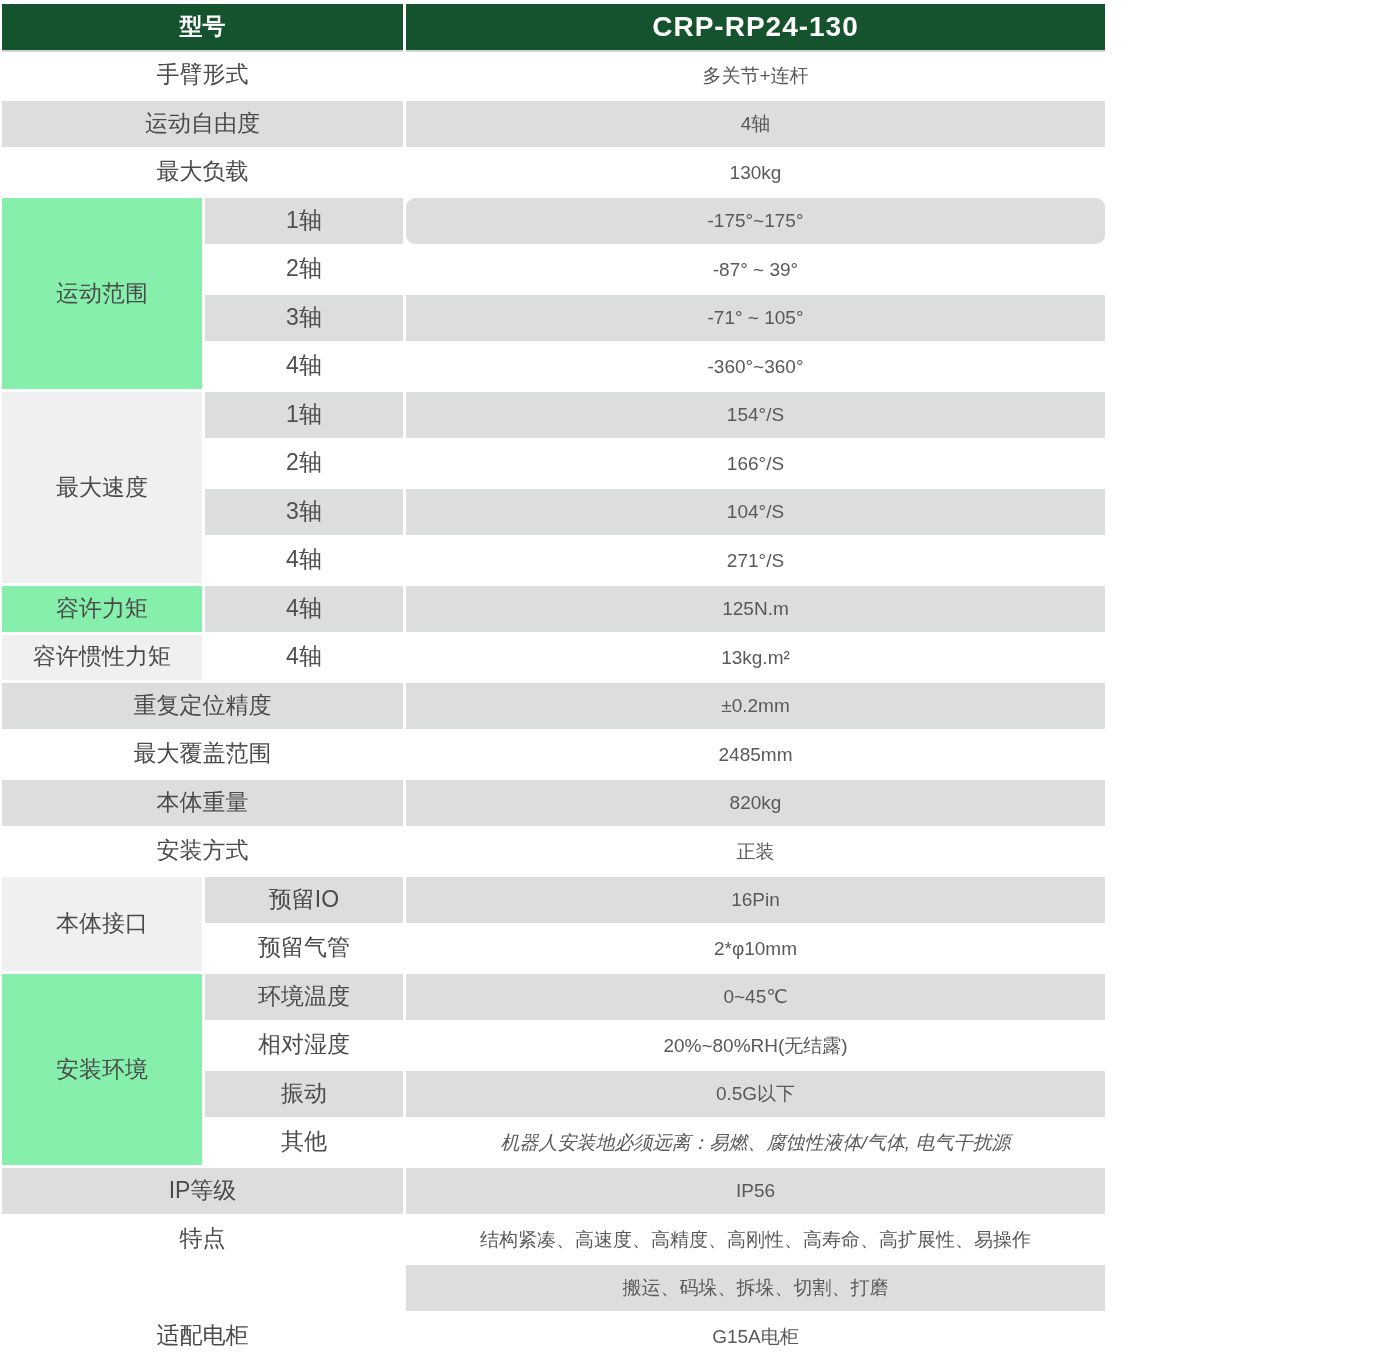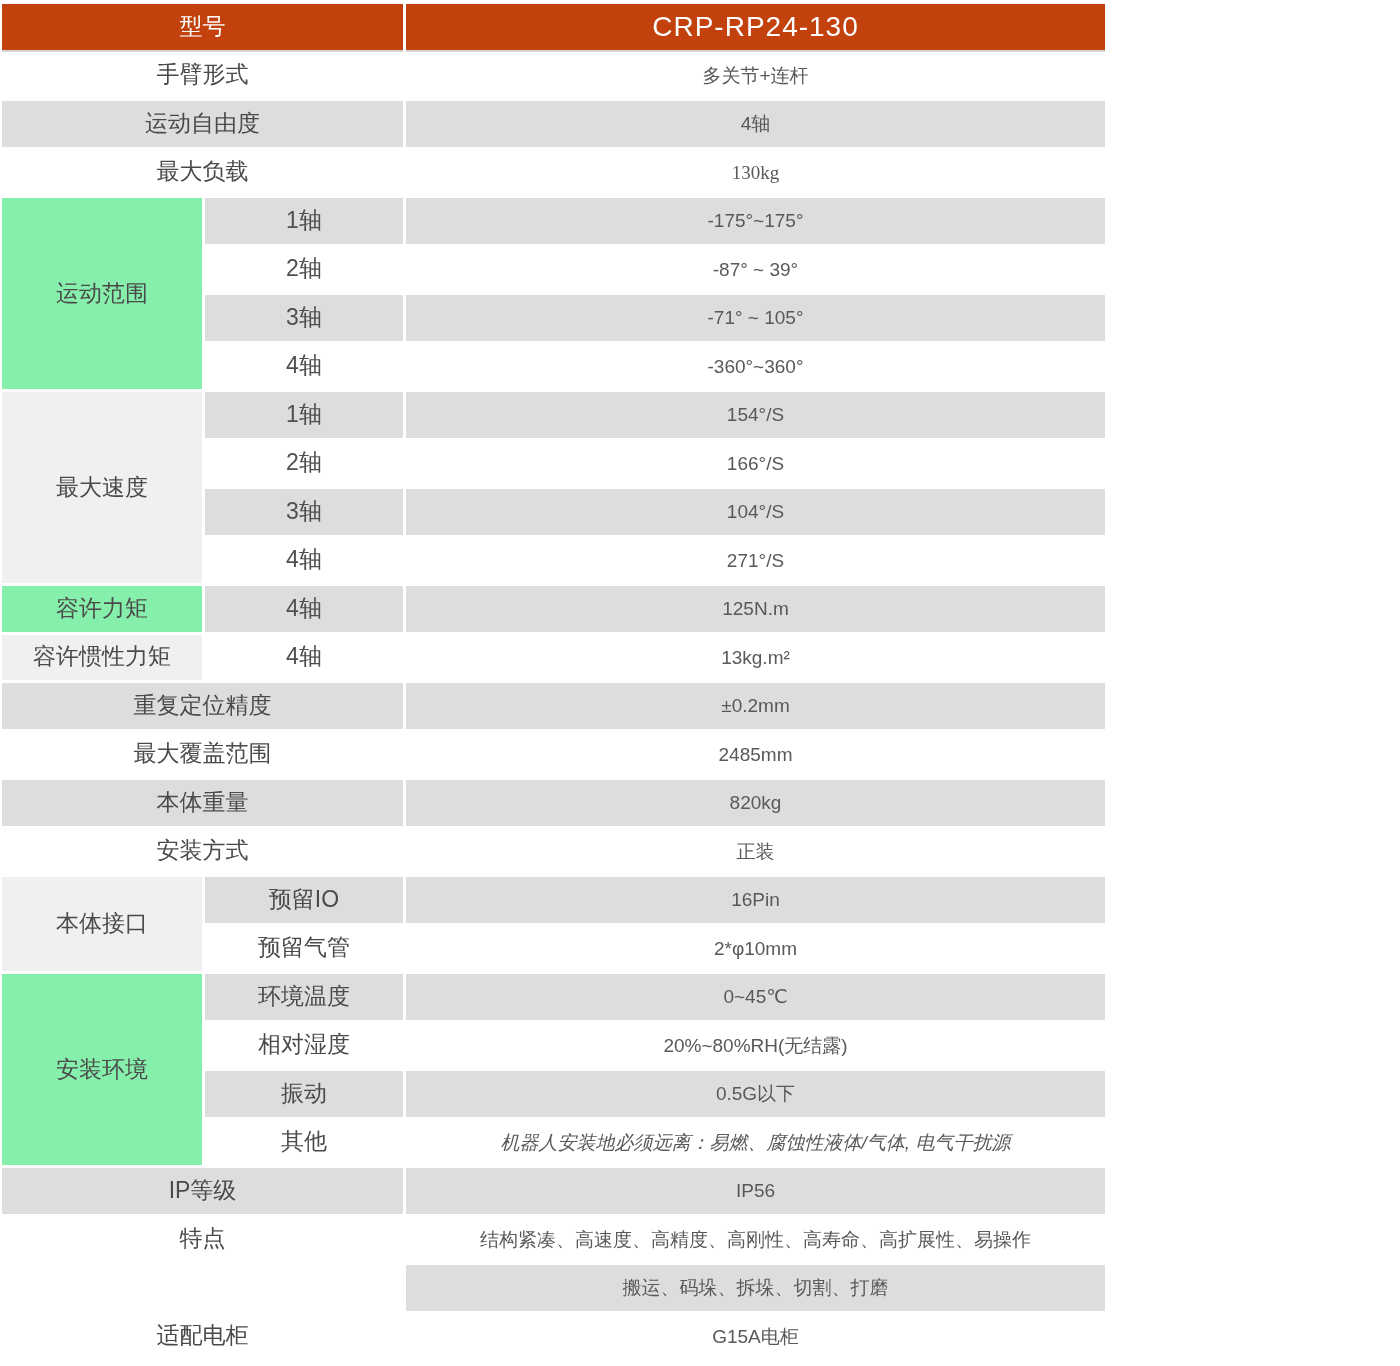--- a/index.html
+++ b/index.html
@@ -3,21 +3,21 @@
 <meta charset="utf-8">
 <style>
   html,body{margin:0;padding:0;background:#ffffff;}
   body{width:1400px;height:1366px;position:relative;overflow:hidden;
        font-family:"Liberation Sans","DejaVu Sans",sans-serif;}
   .spec-table{position:absolute;left:2px;top:4px;width:1103px;display:grid;
        grid-template-columns:200px 198px 699px;column-gap:3px;row-gap:3px;
        grid-auto-rows:45.5px;}
   .cell{display:flex;align-items:center;justify-content:center;text-align:center;
        line-height:1.12;white-space:nowrap;}
-  .header{background:#c2410c;color:#ffffff;font-weight:normal;font-size:23px;
+  .header{background:#14532d;color:#ffffff;font-weight:bold;font-size:23px;
        box-shadow:0 2px 0 #d4d4d4;text-align:center;}
   .header.model{font-size:28px;letter-spacing:1px;}
   .bg-gray{background:#dcdddd;}
   .bg-white{background:#ffffff;}
   .bg-gdark{background:#86efac;}
   .bg-glight{background:#eff0ef;}
   .lbl{font-weight:normal;color:#4a4a4a;font-size:23px;}
   .axis{font-weight:normal;color:#4f4f4f;font-size:23px;}
   .val{font-weight:normal;color:#595959;font-size:19px;}
 </style>
@@ -25,24 +25,24 @@
 <body>
 
 <div class="spec-table">
     <div class="cell header" style="grid-area: 1 / 1 / span 1 / span 2;">型号</div>
     <div class="cell header model" style="grid-area: 1 / 3 / span 1;">CRP-RP24-130</div>
     <div class="cell lbl bg-white" style="grid-area: 2 / 1 / span 1 / span 2;">手臂形式</div>
     <div class="cell val bg-white" style="grid-area: 2 / 3 / span 1;">多关节+连杆</div>
     <div class="cell lbl bg-gray" style="grid-area: 3 / 1 / span 1 / span 2;">运动自由度</div>
     <div class="cell val bg-gray" style="grid-area: 3 / 3 / span 1;">4轴</div>
     <div class="cell lbl bg-white" style="grid-area: 4 / 1 / span 1 / span 2;">最大负载</div>
-    <div class="cell val bg-white" style="grid-area: 4 / 3 / span 1; font-family: Liberation Serif, serif;">130kg</div>
+    <div class="cell val bg-white" style="grid-area: 4 / 3 / span 1;">130kg</div>
     <div class="cell lbl bg-gdark" style="grid-area: 5 / 1 / span 4;">运动范围</div>
     <div class="cell axis bg-gray" style="grid-area: 5 / 2 / span 1;">1轴</div>
-    <div class="cell val bg-gray" style="grid-area: 5 / 3 / span 1;">-175°~175°</div>
+    <div class="cell val bg-gray" style="grid-area: 5 / 3 / span 1; border-radius: 9px;">-175°~175°</div>
     <div class="cell axis bg-white" style="grid-area: 6 / 2 / span 1;">2轴</div>
     <div class="cell val bg-white" style="grid-area: 6 / 3 / span 1;">-87° ~ 39°</div>
     <div class="cell axis bg-gray" style="grid-area: 7 / 2 / span 1;">3轴</div>
     <div class="cell val bg-gray" style="grid-area: 7 / 3 / span 1;">-71° ~ 105°</div>
     <div class="cell axis bg-white" style="grid-area: 8 / 2 / span 1;">4轴</div>
     <div class="cell val bg-white" style="grid-area: 8 / 3 / span 1;">-360°~360°</div>
     <div class="cell lbl bg-glight" style="grid-area: 9 / 1 / span 4;">最大速度</div>
     <div class="cell axis bg-gray" style="grid-area: 9 / 2 / span 1;">1轴</div>
     <div class="cell val bg-gray" style="grid-area: 9 / 3 / span 1;">154°/S</div>
     <div class="cell axis bg-white" style="grid-area: 10 / 2 / span 1;">2轴</div>

